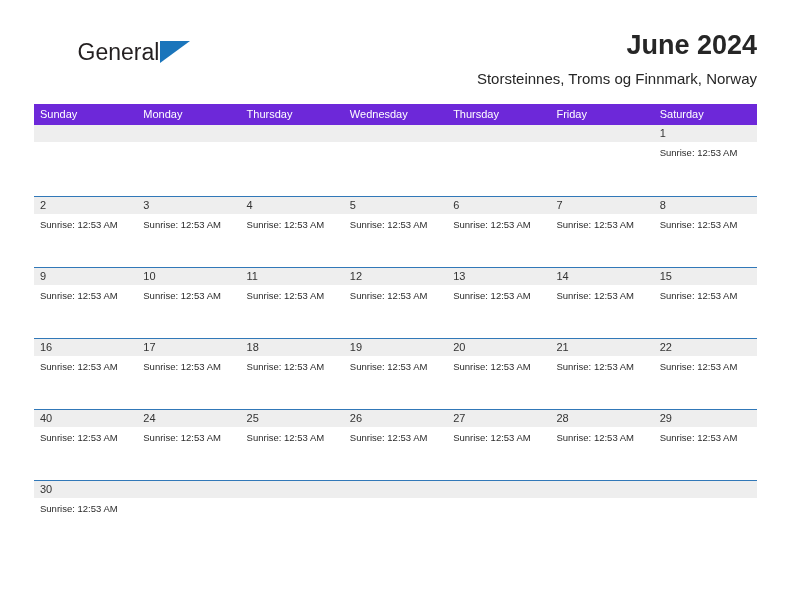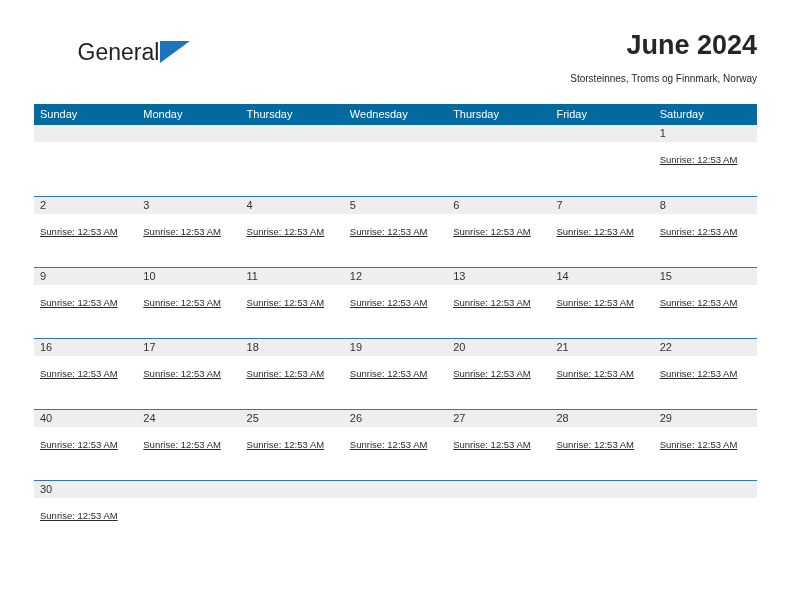--- a/index.html
+++ b/index.html
@@ -89,39 +89,39 @@
     text-align: right;
   }
   .cal-title {
     font-size: 27px;
     color: #262626;
     line-height: 34px;
     white-space: nowrap;
     font-weight: bold;
   }
   .cal-subtitle {
-    font-size: 10px;
+    font-size: 15px;
     color: #262626;
     line-height: 22px;
     margin-top: 6px;
     white-space: nowrap;
     font-weight: normal;
   }
 
   
   .calendar {
     position: absolute;
     left: 34px;
     top: 104px;
     width: 723px;
   }
 
   .weekdays {
     display: flex;
-    background: #0369a1;
+    background: #6d28d9;
     height: 21px;
   }
   .weekday {
     flex: 1 1 0;
     color: #ffffff;
     font-size: 11px;
     line-height: 21px;
     padding-left: 6px;
     box-sizing: border-box;
     white-space: nowrap;
@@ -157,23 +157,22 @@
     color: #333333;
     line-height: 17px;
     padding-left: 6px;
     white-space: nowrap;
   }
   .sunrise {
     font-size: 9.5px;
     color: #2b2b2b;
     line-height: 13px;
     padding-left: 6px;
-    padding-top: 10px;
-    white-space: nowrap;
-    text-decoration: underline;
+    padding-top: 3px;
+    white-space: nowrap;
   }
 </style>
 </head>
 <body>
 
 <div class="page">
 
   <div class="header">
 
     <div class="brand">

